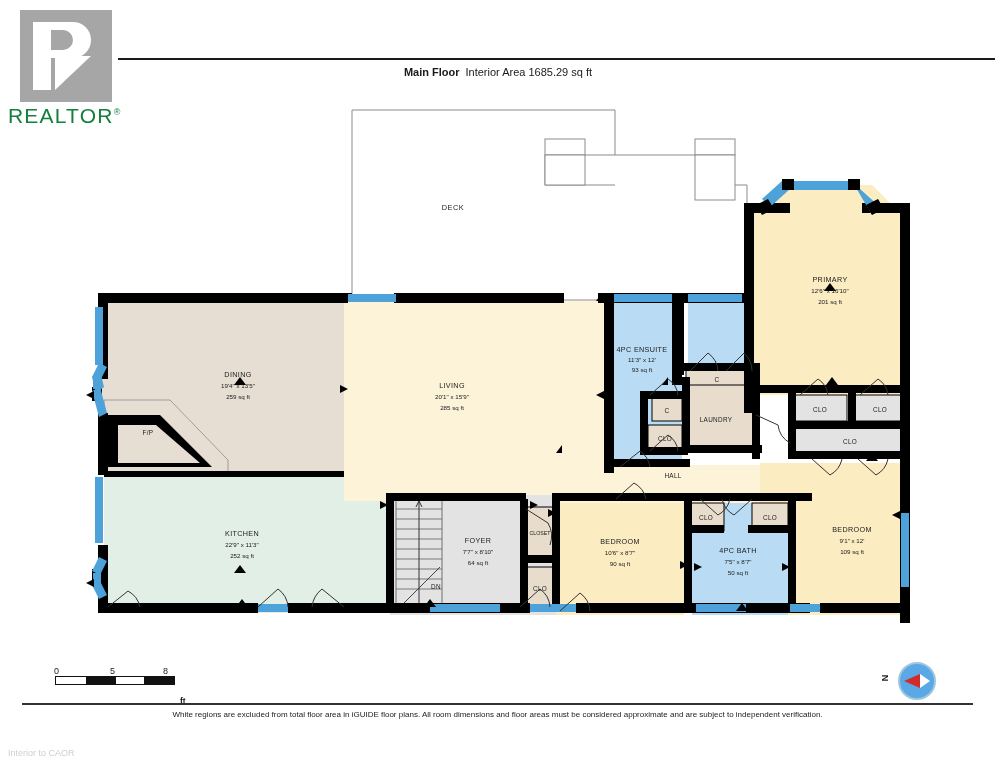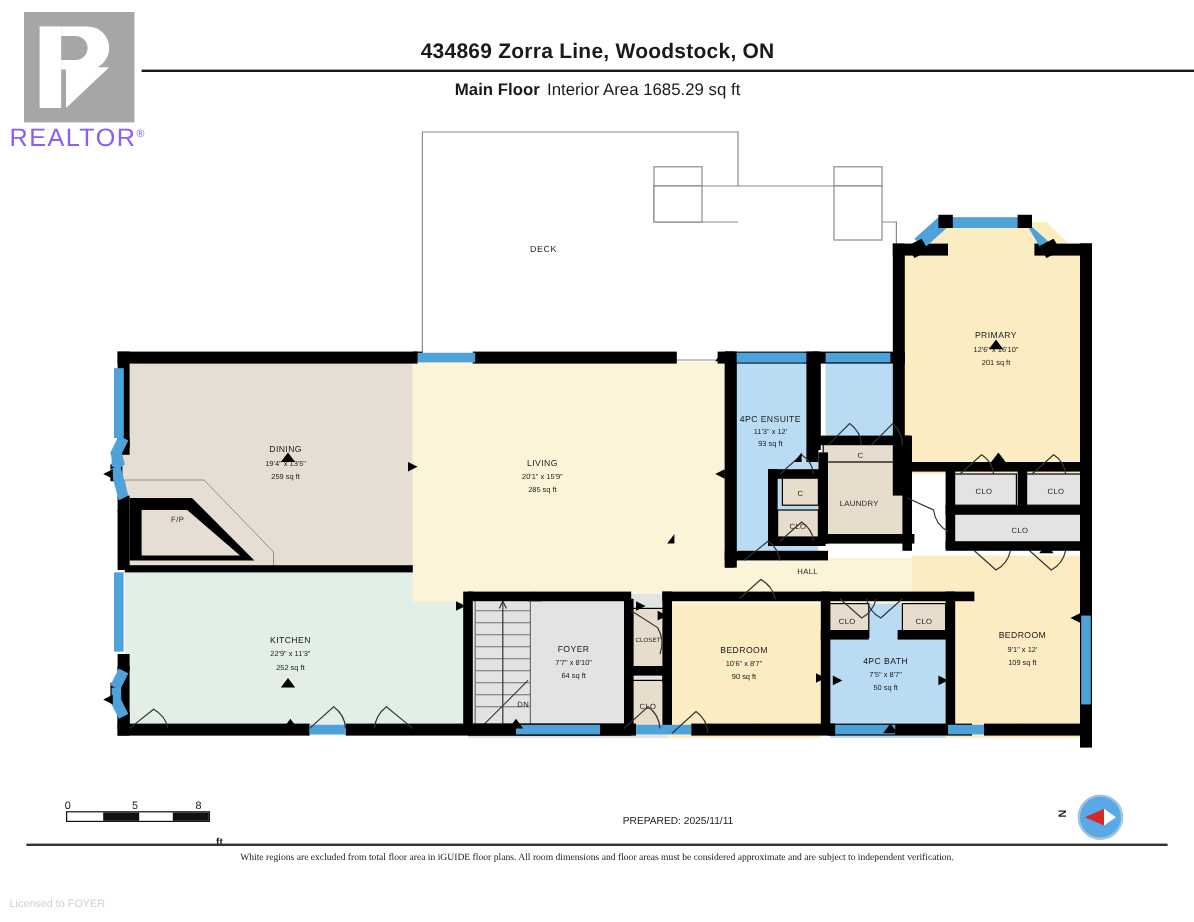--- a/index.html
+++ b/index.html
@@ -11,32 +11,32 @@
   .root{position:absolute;inset:0;}
 
   
   .logo{position:absolute;left:8px;top:10px;width:118px;height:128px;}
   .logo-sq{position:absolute;left:12px;top:0;width:92px;height:92px;background:#a6a6a6;}
   .logo-r-stem{position:absolute;left:25px;top:12px;width:18px;height:68px;background:#ffffff;}
   .logo-r-bowl{position:absolute;left:43px;top:12px;width:40px;height:36px;background:#ffffff;border-radius:0 18px 18px 0;}
   .logo-r-inner{position:absolute;left:43px;top:20px;width:22px;height:20px;background:#a6a6a6;border-radius:0 10px 10px 0;}
   .logo-r-leg{position:absolute;left:47px;top:46px;width:0;height:0;
     border-left:36px solid #ffffff;border-bottom:34px solid transparent;}
-  .logo-text{position:absolute;left:0;top:94px;font-size:21px;letter-spacing:1.2px;color:#8b5cf6;
+  .logo-text{position:absolute;left:0;top:94px;font-size:21px;letter-spacing:1.2px;color:#15803d;
     font-family:"Liberation Sans",sans-serif;font-weight:400;}
   .logo-text sup{font-size:9px;vertical-align:super;}
 
   .title{
     position:absolute;left:118px;top:32px;width:760px;text-align:center;
     font-size:17.5px;font-weight:bold;letter-spacing:.2px;
   }
   .hrule{position:absolute;left:118px;top:58px;width:877px;height:0;
     border-top:2px solid #1a1a1a;}
   .subtitle{
-    position:absolute;left:118px;top:66px;width:760px;text-align:center;font-size:14px;
+    position:absolute;left:118px;top:66px;width:760px;text-align:center;font-size:11px;
   }
   .subtitle b{font-weight:bold;margin-right:6px;}
 
   
   .plan{position:absolute;left:0;top:95px;width:878px;height:545px;}
   .plan svg{display:block;}
   .rlabel{font-family:"Liberation Sans",sans-serif;fill:#1a1a1a;text-anchor:middle;}
   .rname{font-size:7.2px;letter-spacing:.35px;}
   .rdim{font-size:6.2px;}
   .rarea{font-size:6.2px;}
@@ -47,21 +47,21 @@
   .scalebar{position:absolute;left:55px;top:676px;width:120px;height:9px;
     border:1px solid #111;box-sizing:border-box;background:#fff;}
   .scalebar i{position:absolute;top:0;height:7px;background:#111;display:block;}
   .sb-nums{position:absolute;left:40px;top:666px;width:160px;height:12px;font-size:9px;}
   .sb-nums span{position:absolute;top:0;}
   .sb-ft{position:absolute;left:180px;top:679px;font-size:8.5px;font-weight:bold;margin-top:17px;}
 
   .prepared{position:absolute;left:400px;top:679px;width:330px;text-align:center;font-size:8.5px;}
 
   .footrule{position:absolute;left:22px;top:703px;width:951px;height:0;border-top:2px solid #333;}
-  .disclaimer{position:absolute;left:22px;top:710px;width:951px;text-align:center;font-size:8px;color:#222;font-family:Liberation Serif, serif;}
+  .disclaimer{position:absolute;left:22px;top:710px;width:951px;text-align:center;font-size:8px;color:#222;}
 
   .licensed{position:absolute;left:8px;top:748px;font-size:9px;color:#cfcfcf;}
 
   .compass{position:absolute;left:898px;top:662px;width:40px;height:40px;}
   .compass .ring{position:absolute;left:0;top:0;width:38px;height:38px;border-radius:50%;
     background:#5aa9e6;border:2px solid #9ec6de;box-sizing:border-box;}
   .compass .needle-r{position:absolute;left:6px;top:12px;width:0;height:0;
     border-right:16px solid #d42a2a;border-top:7px solid transparent;border-bottom:7px solid transparent;}
   .compass .needle-w{position:absolute;left:22px;top:12px;width:0;height:0;
     border-left:10px solid #ffffff;border-top:7px solid transparent;border-bottom:7px solid transparent;}
@@ -75,21 +75,20 @@
 
   <div class="logo">
     <div class="logo-sq"></div>
     <div class="logo-r-stem"></div>
     <div class="logo-r-bowl"></div>
     <div class="logo-r-inner"></div>
     <div class="logo-r-leg"></div>
     <div class="logo-text"><span>REALTOR</span><sup>®</sup></div>
   </div>
 
-  <div class="title">434869 Zorra Line, Woodstock, ON</div>
   <div class="hrule"></div>
   <div class="subtitle">
     <b>Main Floor</b><span>Interior Area 1685.29 sq ft</span>
   </div>
 
   <div class="plan">
   <svg width="995" height="545" viewBox="0 0 995 545" xmlns="http://www.w3.org/2000/svg">
 
     <g>
       <path d="M352,15 L352,205 L747,205 L747,90 L705,90 L705,60 L615,60 L615,15 Z" fill="#ffffff" stroke="#8b8b8b" stroke-width="1"></path>
@@ -414,26 +413,25 @@
     <span style="left:14px">0</span>
     <span style="left:70px">5</span>
     <span style="left:123px">8</span>
   </div>
   <div class="scalebar">
     <i style="left:30px;width:30px"></i>
     <i style="left:88px;width:30px"></i>
   </div>
   <div class="sb-ft">ft</div>
 
-  <div class="prepared">PREPARED: 2025/11/11</div>
 
   <div class="compass">
     <div class="ring"></div>
     <div class="needle-r"></div>
     <div class="needle-w"></div>
   </div>
   <div class="compass-n">N</div>
 
   <div class="footrule"></div>
   <div class="disclaimer">White regions are excluded from total floor area in iGUIDE floor plans. All room dimensions and floor areas must be considered approximate and are subject to independent verification.</div>
-  <div class="licensed">Licensed to FOYER</div>
+  <div class="licensed">Interior to CAOR</div>
 
 </div>
 
 </body></html>

